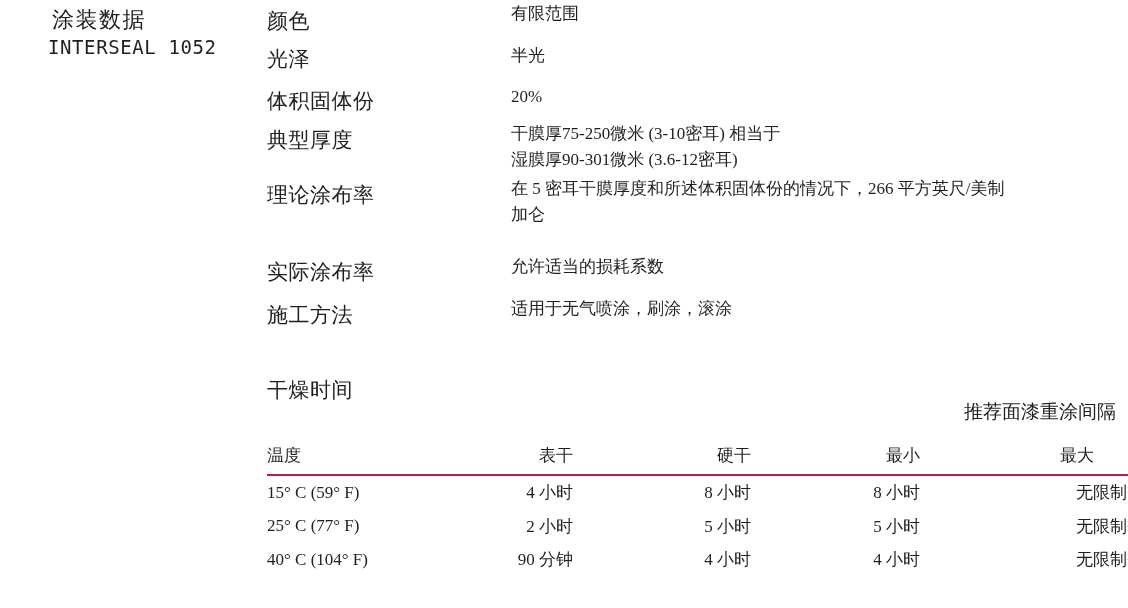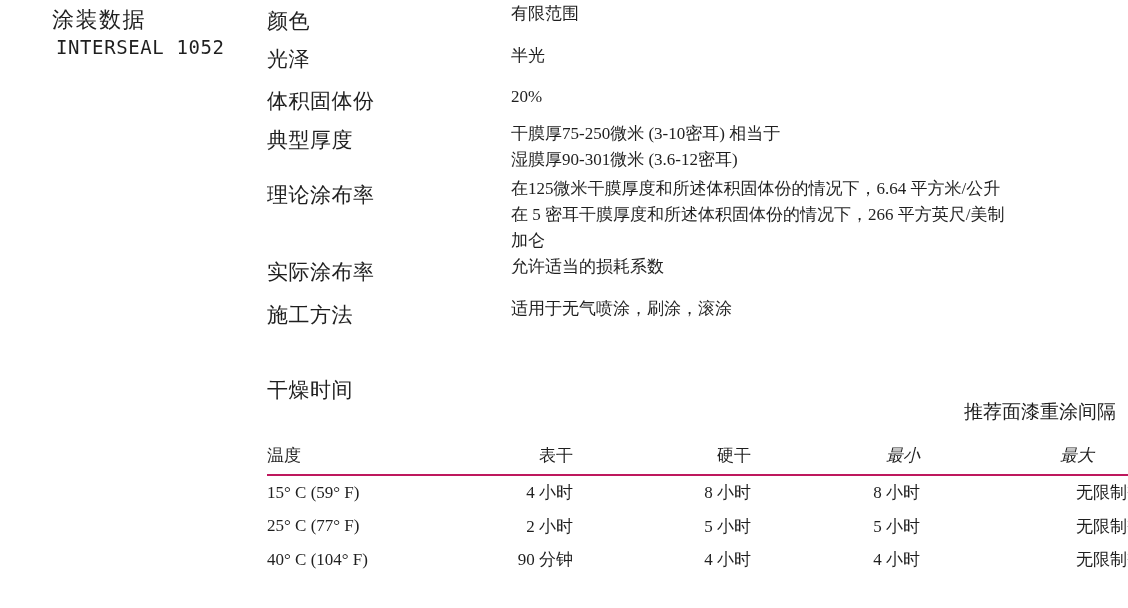--- a/index.html
+++ b/index.html
@@ -8,21 +8,21 @@
     font-family:"Liberation Serif","DejaVu Serif",serif;
     color:#1f1f1f;
   }
   .page{position:relative;width:1128px;height:608px;background:#ffffff;margin-left:24px;}
 
   .brand-title{
     position:absolute;left:28px;top:5px;
     font-size:22px;letter-spacing:1.5px;white-space:nowrap;
   }
   .brand-product{
-    position:absolute;left:32px;top:36px;
+    position:absolute;left:24px;top:36px;
     font-size:19px;letter-spacing:0.6px;white-space:nowrap;
     font-family:"DejaVu Sans Mono","Liberation Mono",monospace;
   }
 
   .plabel{
     position:absolute;left:243px;
     font-size:21px;letter-spacing:0.5px;white-space:nowrap;
   }
   .pvalue{
     position:absolute;left:487px;
@@ -46,21 +46,21 @@
     font-weight:normal;white-space:nowrap;padding:0;
     font-size:17px;
   }
   table.drying thead th{
     vertical-align:top;padding-top:6px;height:30px;
     border-bottom:2px solid #be185d;
     text-align:right;padding-right:8px;
   }
   table.drying thead th.c1{text-align:left;padding-right:0;}
   table.drying thead th.c5{padding-right:50px;}
-  .it{font-style:italic;}
+  .it{}
   table.drying tbody td{
     height:33.5px;vertical-align:middle;
     text-align:right;padding-right:8px;
   }
   table.drying tbody td.c1{text-align:left;padding-right:0;}
   table.drying tbody td.c5{padding-right:12px;}
 </style>
 </head>
 <body>
 
@@ -85,21 +85,20 @@
   </div>
 
   <div class="plabel" style="top:126px">典型厚度</div>
   <div class="pvalue" style="top:121px">
     <div>干膜厚75-250微米 (3-10密耳) 相当于</div>
     <div>湿膜厚90-301微米 (3.6-12密耳)</div>
   </div>
 
   <div class="plabel" style="top:181px">理论涂布率</div>
   <div class="pvalue" style="top:176px">
-    <div>在125微米干膜厚度和所述体积固体份的情况下，6.64 平方米/公升</div>
     <div>在 5 密耳干膜厚度和所述体积固体份的情况下，266 平方英尺/美制</div>
     <div>加仑</div>
   </div>
 
   <div class="plabel" style="top:258px">实际涂布率</div>
   <div class="pvalue" style="top:254px">
     <div>允许适当的损耗系数</div>
   </div>
 
   <div class="plabel" style="top:301px">施工方法</div>

